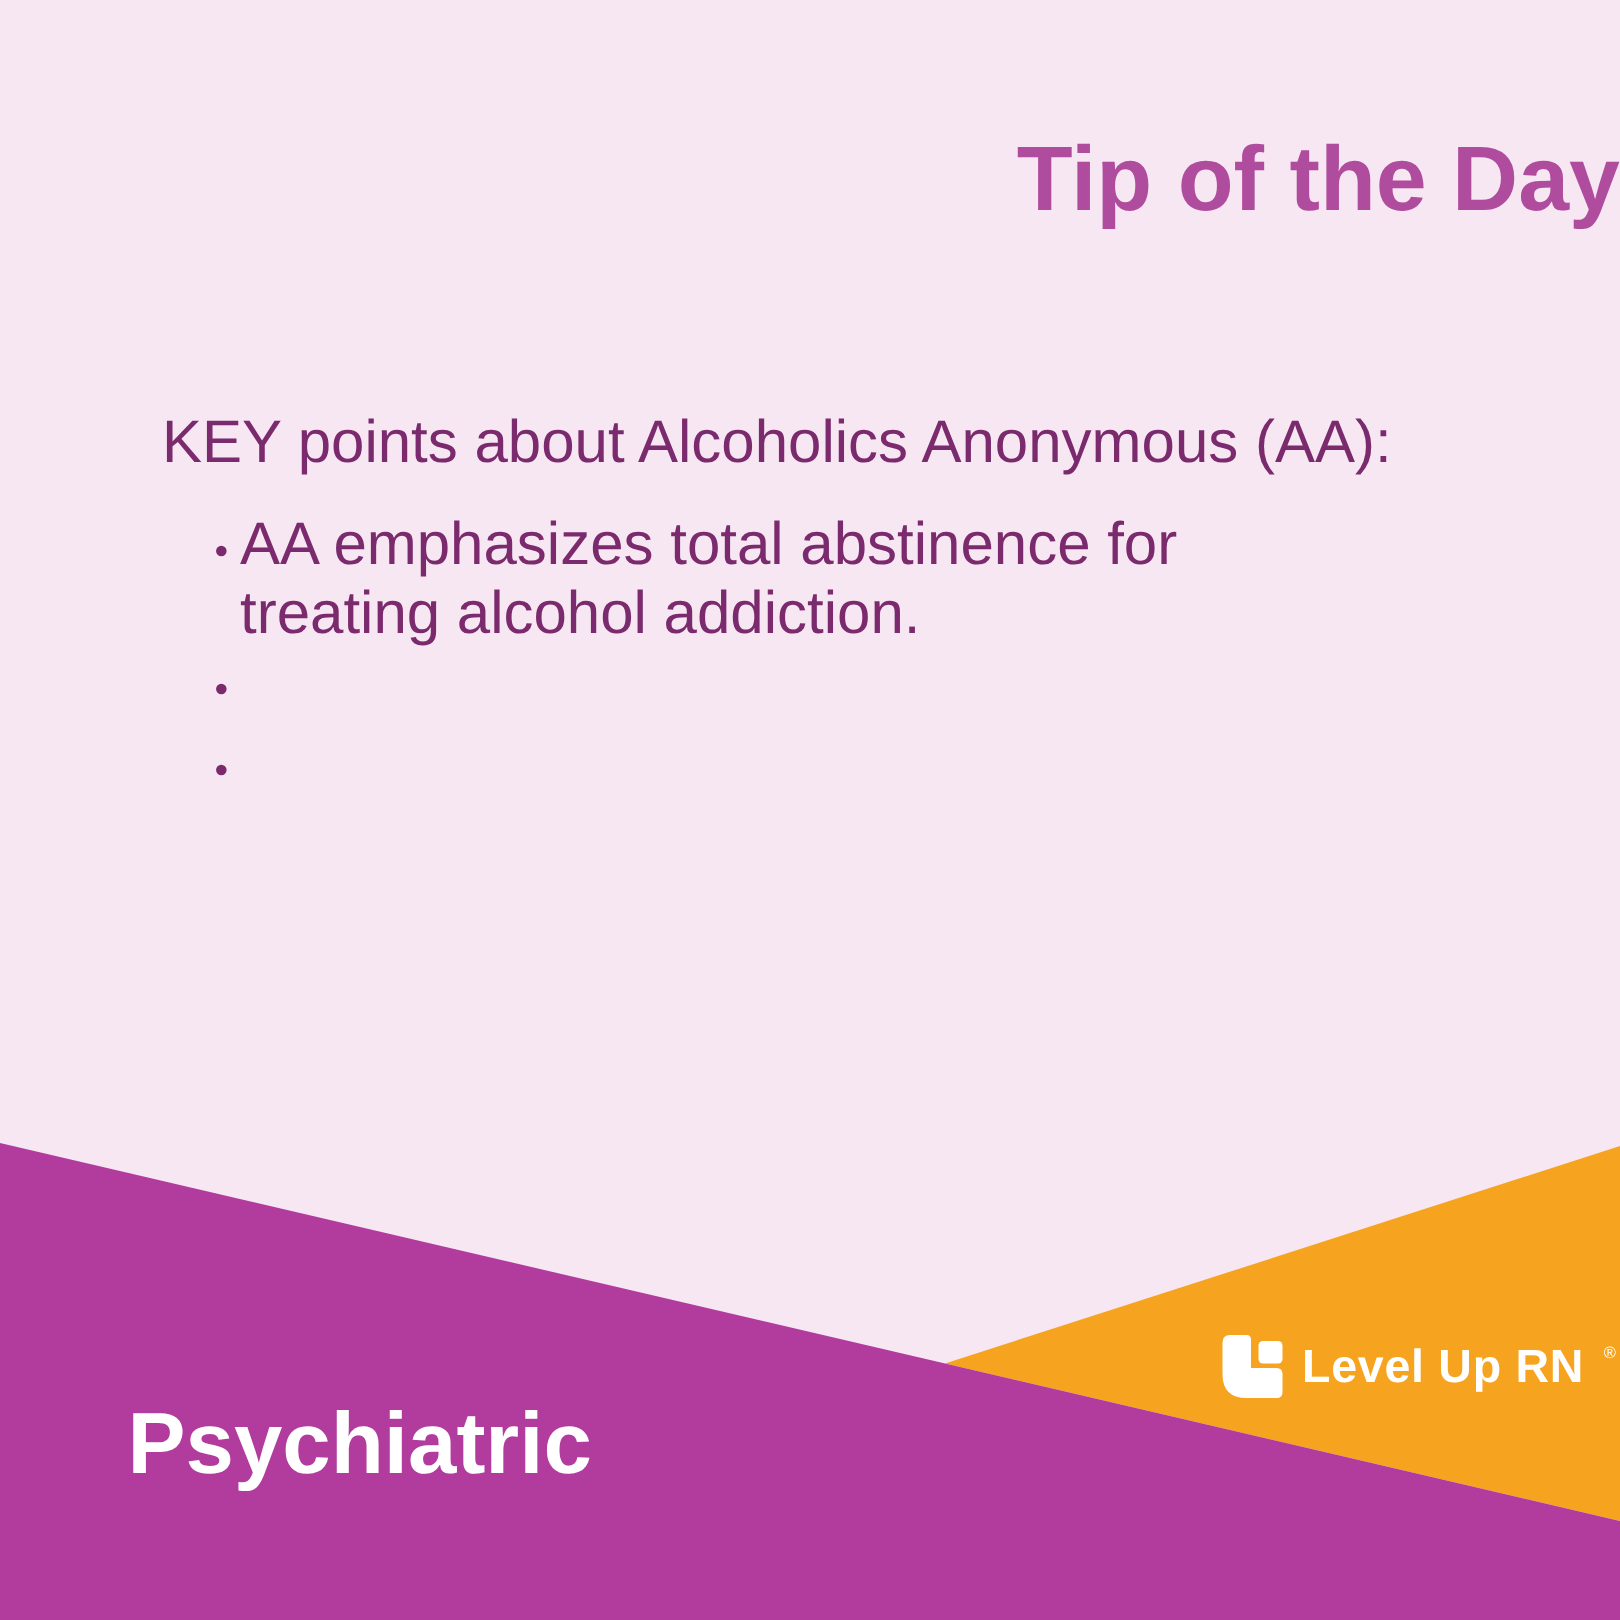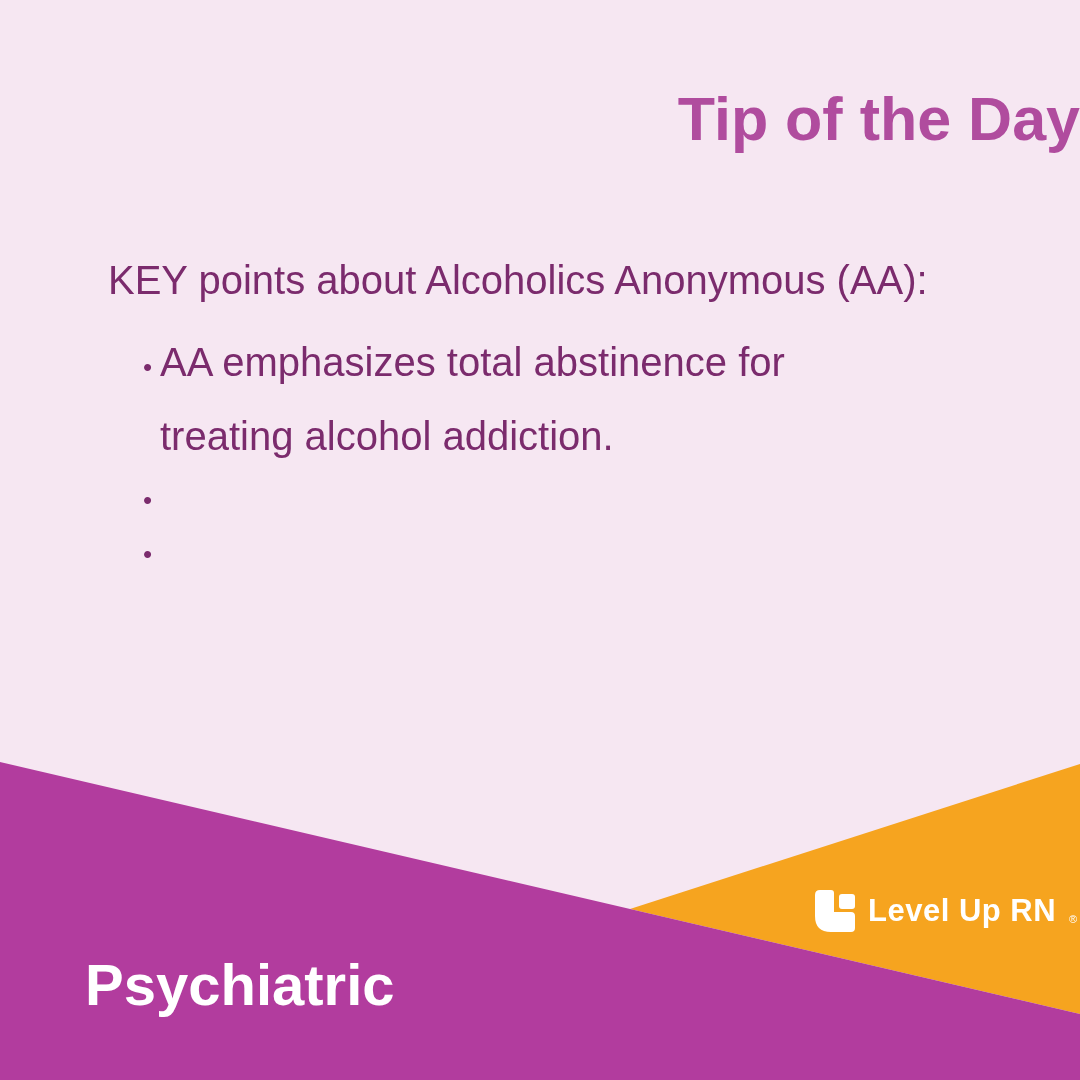--- a/index.html
+++ b/index.html
@@ -17,21 +17,21 @@
     left: 0;
     width: 100%;
     text-align: right;
     font-size: 61px;
     line-height: 58px;
     font-weight: bold;
     color: var(--title-color, #B04C9E);
   }
   .body-block {
     position: absolute;
-    top: 253px;
+    top: 268px;
     left: 108px;
     width: 880px;
     color: var(--body-color, #7B2B6D);
   }
   .heading {
     margin: 0 0 18px 0;
     font-size: 40px;
     line-height: 54px;
   }
   .bullet {
@@ -41,42 +41,42 @@
   }
   .dot {
     flex: 0 0 17px;
     width: 17px;
     font-size: 26px;
     line-height: 54px;
   }
   .btext {
     max-width: 752px;
     font-size: 40px;
-    line-height: 74px;
+    line-height: 46px;
   }
   .shape-svg {
     position: absolute;
     left: 0;
     top: 0;
   }
   .category {
     position: absolute;
     left: 85px;
-    top: 956px;
+    top: 934px;
     font-size: 58px;
     line-height: 58px;
     font-weight: bold;
     color: var(--text-on-ribbon, #FFFFFF);
   }
   .brand {
     position: absolute;
     left: 813px;
     top: 888px;
     display: flex;
-    align-items: flex-end;
+    align-items: center;
     gap: 11px;
     color: var(--text-on-ribbon, #FFFFFF);
   }
   .brand-name {
     font-size: 31px;
     line-height: 46px;
     font-weight: bold;
     letter-spacing: 0.5px;
     white-space: nowrap;
   }

